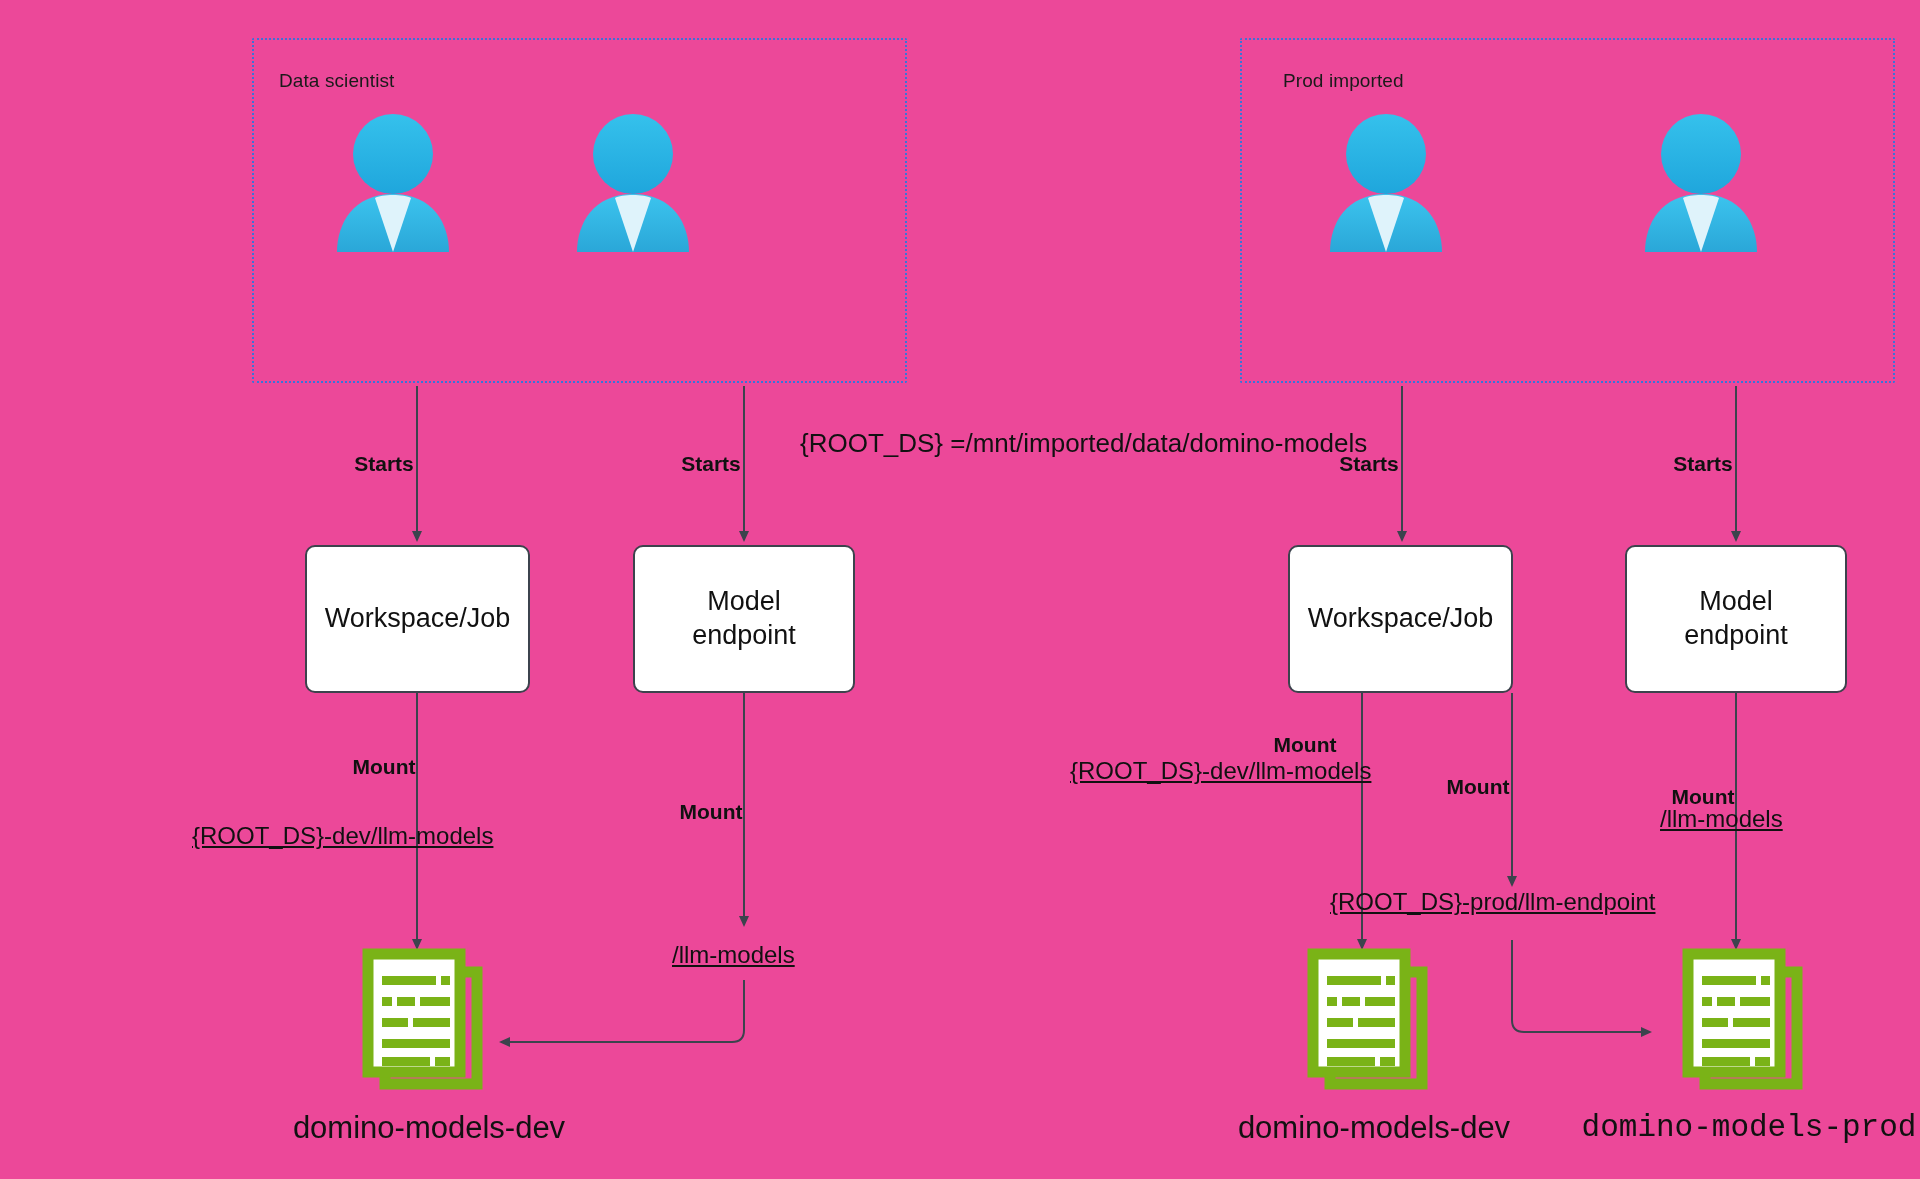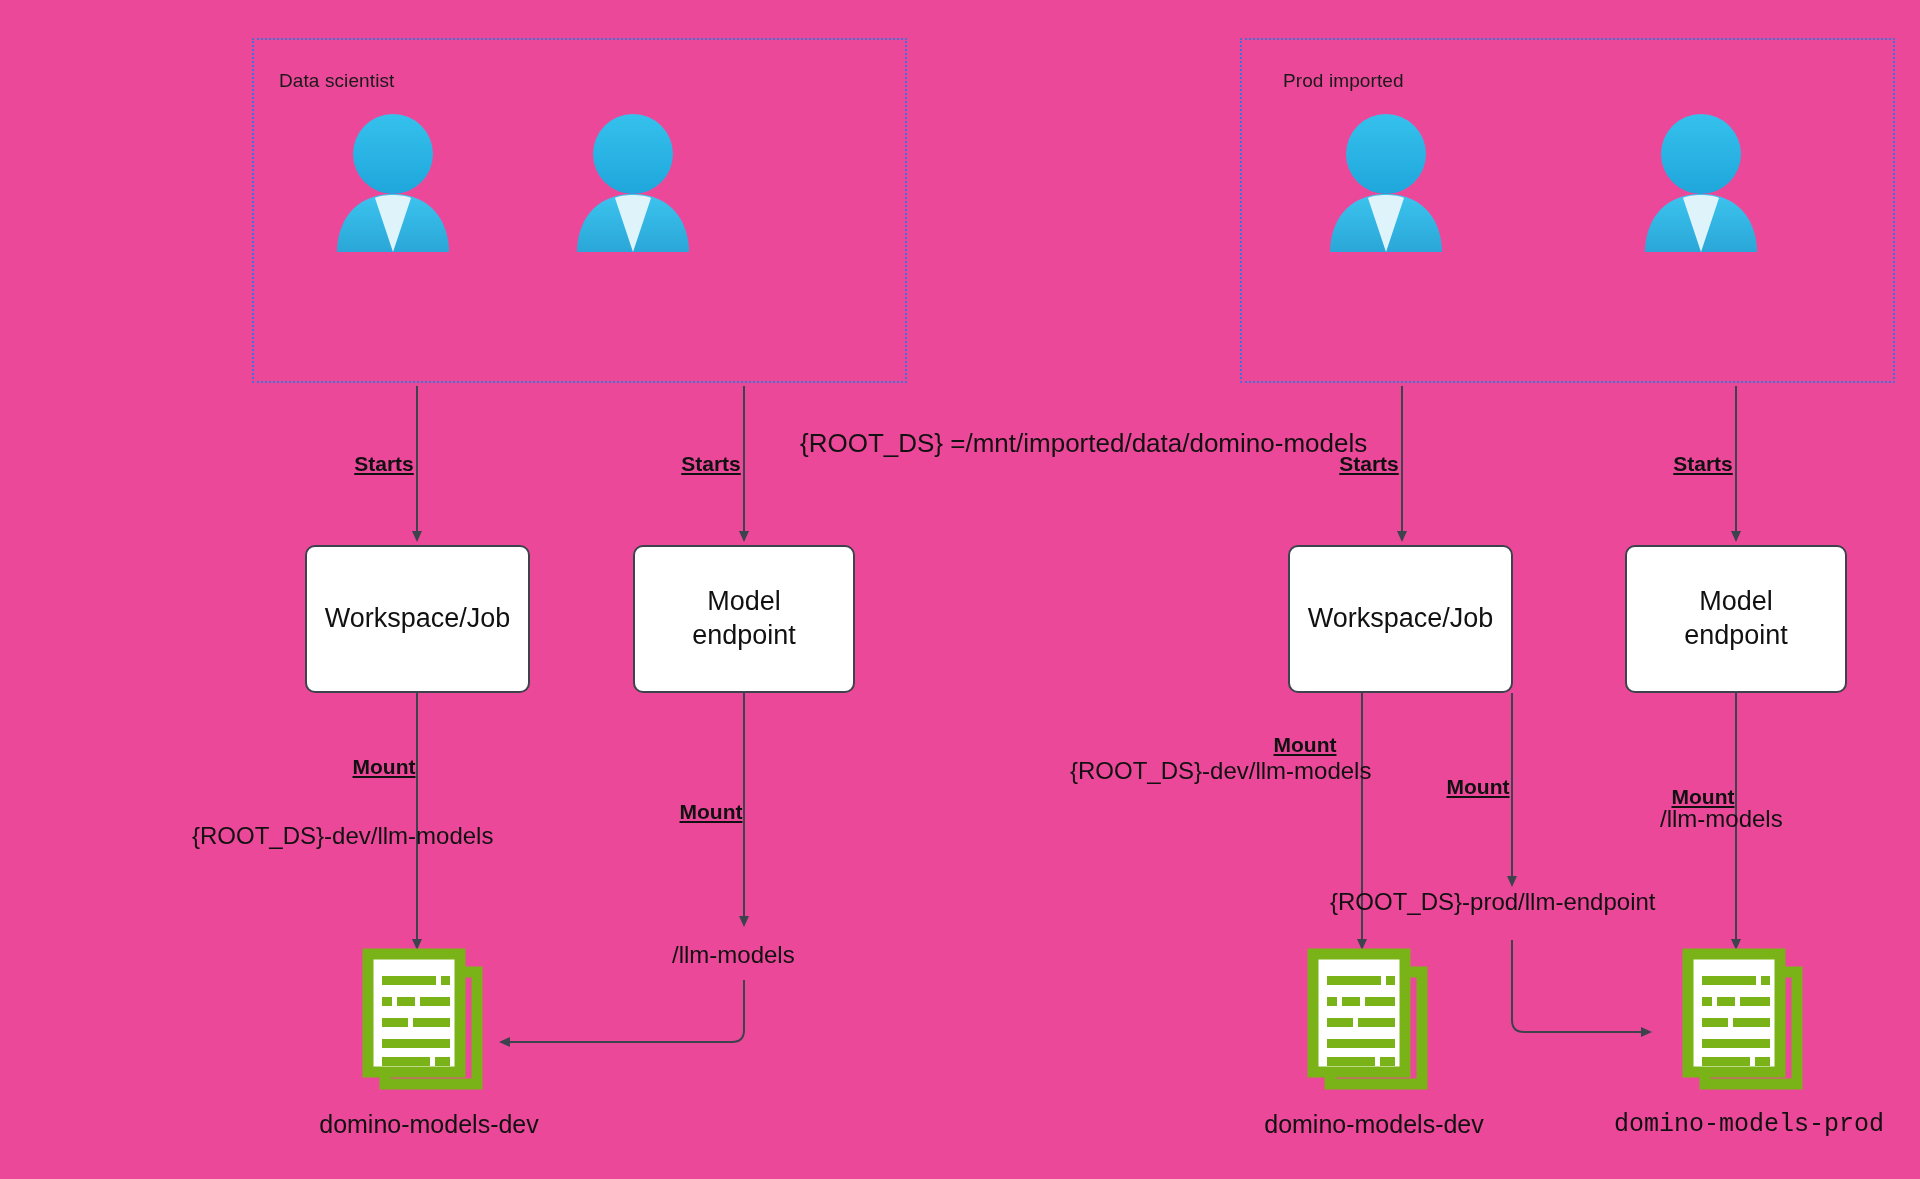--- a/index.html
+++ b/index.html
@@ -70,46 +70,46 @@
     overflow: visible;
   }
 
   
   .edge-label {
     position: absolute;
     font-size: 21px;
     font-weight: bold;
     color: #111111;
     white-space: nowrap;
-    text-decoration: underline;
   }
   .path-label {
     position: absolute;
     font-size: 24px;
     font-weight: normal;
     color: #111111;
     white-space: nowrap;
+    text-decoration: underline;
   }
   .root-def {
     position: absolute;
     font-size: 26px;
     color: #111111;
     white-space: nowrap;
     margin-top: 16px;
   }
 
   
   .docs {
     position: absolute;
     width: 148px;
     height: 150px;
   }
   .doc-label {
     position: absolute;
-    font-size: 25px;
+    font-size: 31px;
     color: #111111;
     white-space: nowrap;
     text-align: center;
   }
 </style>
 </head>
 <body>
 
 <div id="canvas">
 

